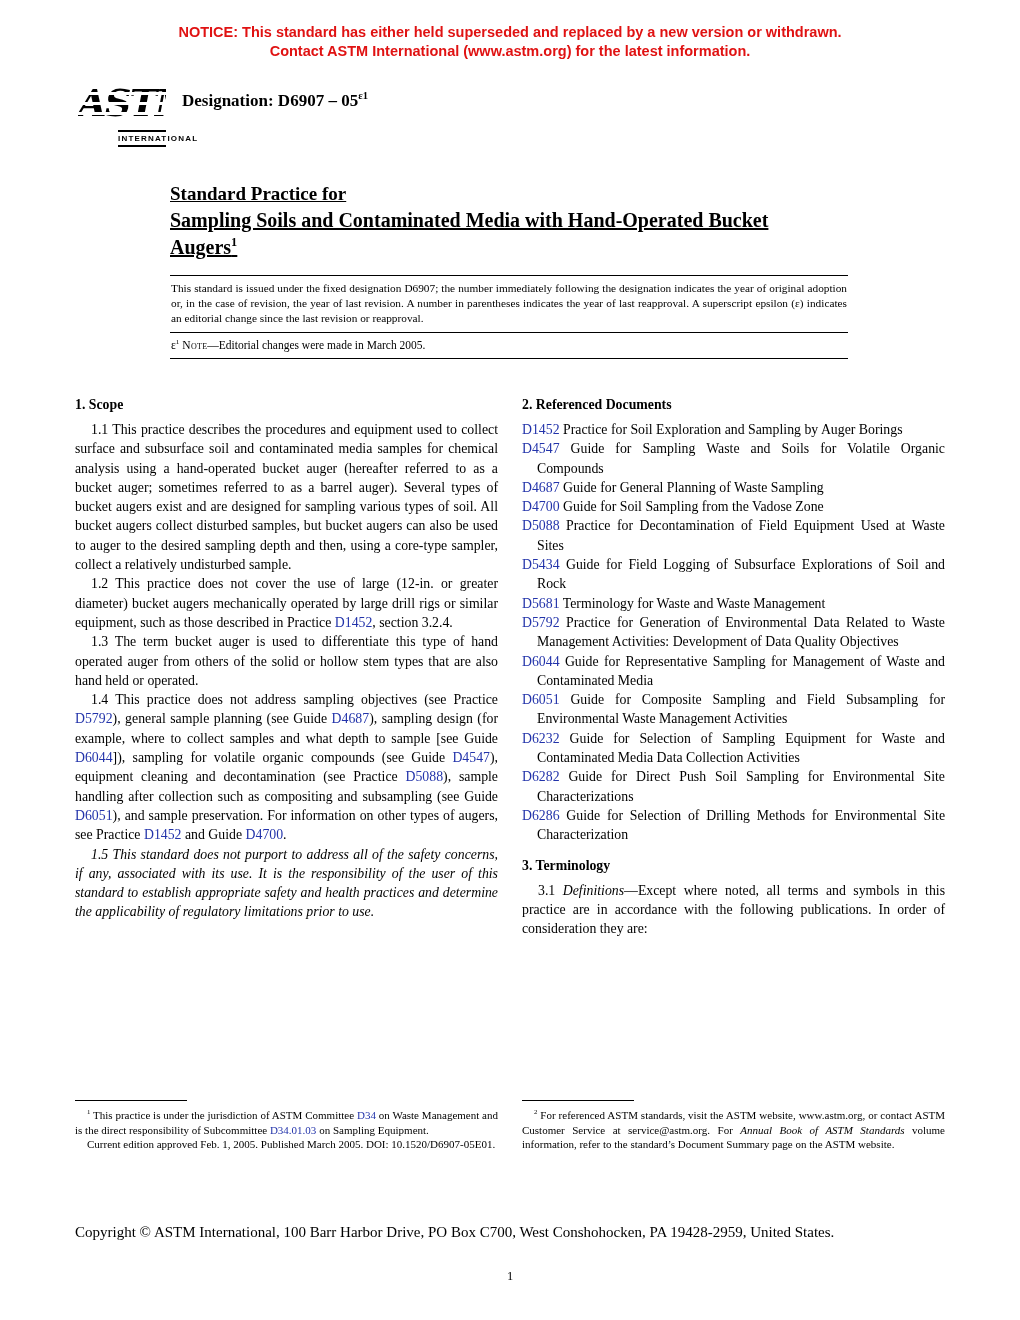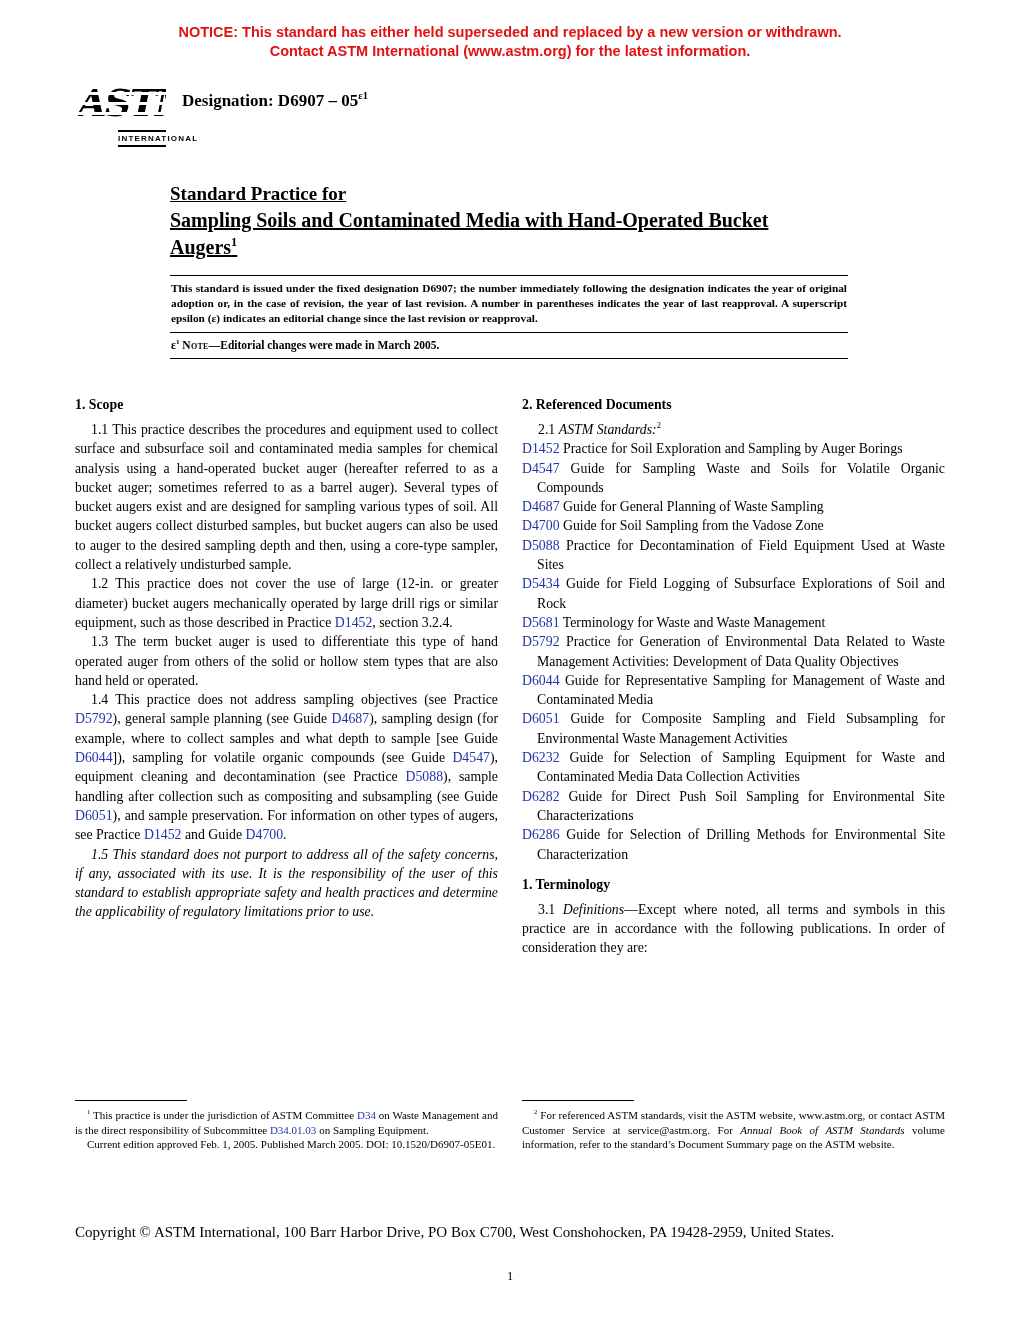--- a/index.html
+++ b/index.html
@@ -36,21 +36,21 @@
     letter-spacing:1.2px; padding:2px 0;margin-left:40px;
   }
   .designation { margin:12px 0 0 16px; font-weight:bold; font-size:17px; }
 
   
   .title-block { margin:34px 0 0 170px; width:620px; font-weight:bold;text-decoration:underline; }
   .title-line1 { font-size:19px; line-height:26px; }
   .title-main  { font-size:20px; line-height:27px; }
 
   
-  .issue-block { margin:14px 0 0 170px; width:678px;font-weight:bold; }
+  .issue-block { margin:14px 0 0 170px; width:678px; }
   .rule { border-top:1px solid #000; height:0; }
   .issue { font-size:11.3px; line-height:15px; text-align:justify; padding:5px 1px 6px; }
   .ed-note { font-size:11.5px; line-height:14px; padding:5px 1px 6px; }
 
   
   .columns { display:flex; gap:24px; margin:38px 75px 0; }
   .col { flex:1; display:flex; flex-direction:column; min-height:755px; }
   .section-heading { font-size:13.8px; font-weight:bold; margin:0 0 7px; }
   .section-heading.spaced { margin-top:13px; }
   .body-p { font-size:13.8px; line-height:19.3px; text-align:justify; text-indent:16px; }
@@ -115,38 +115,37 @@
 
     <div class="footnote-block">
       <div class="fn-rule"></div>
       <p class="fn"><sup>1</sup><span> This practice is under the jurisdiction of ASTM Committee </span><span class="link">D34</span><span> on Waste Management and is the direct responsibility of Subcommittee </span><span class="link">D34.01.03</span><span> on Sampling Equipment.</span></p>
       <p class="fn"><span>Current edition approved Feb. 1, 2005. Published March 2005. DOI: 10.1520/D6907-05E01.</span></p>
     </div>
   </div>
 
   <div class="col">
     <h2 class="section-heading">2. Referenced Documents</h2>
-    <p class="body-p"><span>2.1 </span><span class="it">ASTM Standards:</span><sup>2</sup></p>
     <div class="ref-list">
         <p class="ref-item"><span class="link">D1452</span><span> Practice for Soil Exploration and Sampling by Auger Borings</span></p>
         <p class="ref-item"><span class="link">D4547</span><span> Guide for Sampling Waste and Soils for Volatile Organic Compounds</span></p>
         <p class="ref-item"><span class="link">D4687</span><span> Guide for General Planning of Waste Sampling</span></p>
         <p class="ref-item"><span class="link">D4700</span><span> Guide for Soil Sampling from the Vadose Zone</span></p>
         <p class="ref-item"><span class="link">D5088</span><span> Practice for Decontamination of Field Equipment Used at Waste Sites</span></p>
         <p class="ref-item"><span class="link">D5434</span><span> Guide for Field Logging of Subsurface Explorations of Soil and Rock</span></p>
         <p class="ref-item"><span class="link">D5681</span><span> Terminology for Waste and Waste Management</span></p>
         <p class="ref-item"><span class="link">D5792</span><span> Practice for Generation of Environmental Data Related to Waste Management Activities: Development of Data Quality Objectives</span></p>
         <p class="ref-item"><span class="link">D6044</span><span> Guide for Representative Sampling for Management of Waste and Contaminated Media</span></p>
         <p class="ref-item"><span class="link">D6051</span><span> Guide for Composite Sampling and Field Subsampling for Environmental Waste Management Activities</span></p>
         <p class="ref-item"><span class="link">D6232</span><span> Guide for Selection of Sampling Equipment for Waste and Contaminated Media Data Collection Activities</span></p>
         <p class="ref-item"><span class="link">D6282</span><span> Guide for Direct Push Soil Sampling for Environmental Site Characterizations</span></p>
         <p class="ref-item"><span class="link">D6286</span><span> Guide for Selection of Drilling Methods for Environmental Site Characterization</span></p>
       </div>
 
-    <h2 class="section-heading spaced">1. Terminology</h2>
+    <h2 class="section-heading spaced">3. Terminology</h2>
     <p class="body-p"><span>3.1 </span><span class="it">Definitions</span><span>—Except where noted, all terms and symbols in this practice are in accordance with the following publications. In order of consideration they are:</span></p>
 
     <div class="footnote-block">
       <div class="fn-rule"></div>
       <p class="fn"><sup>2</sup><span> For referenced ASTM standards, visit the ASTM website, www.astm.org, or contact ASTM Customer Service at service@astm.org. For </span><span class="it">Annual Book of ASTM Standards</span><span> volume information, refer to the standard’s Document Summary page on the ASTM website.</span></p>
     </div>
   </div>
 
 </div>
 

